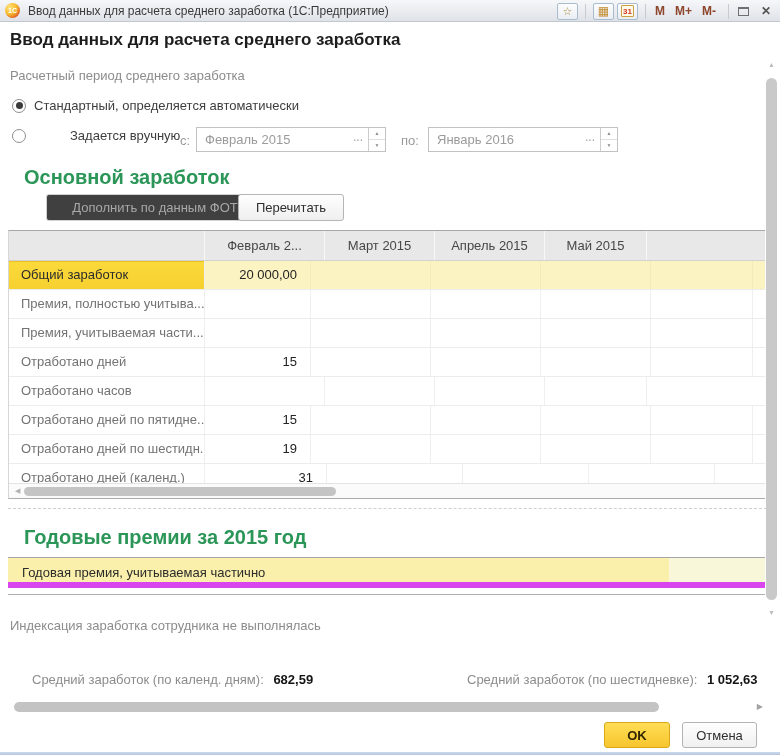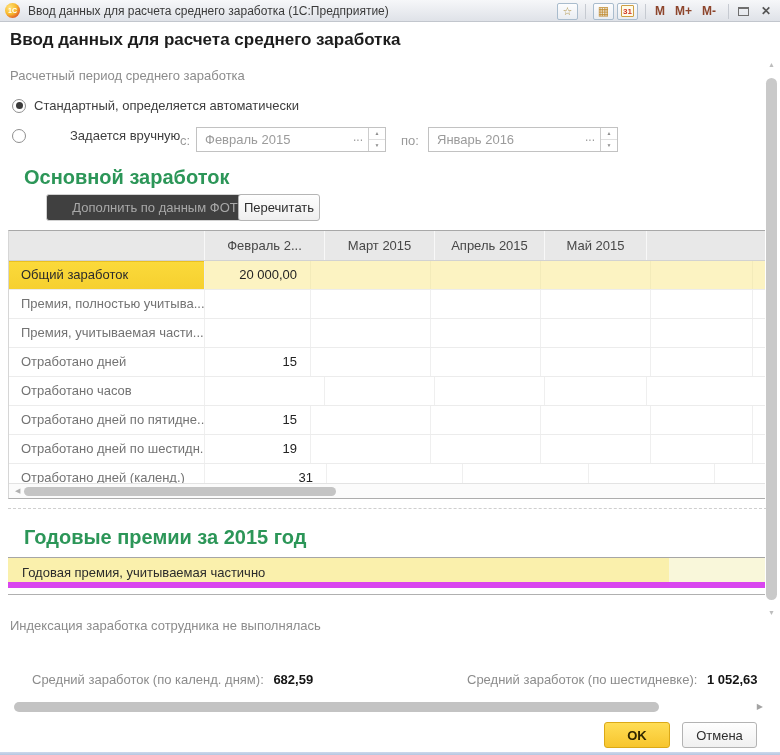--- a/index.html
+++ b/index.html
@@ -72,21 +72,21 @@
   .green-h { position:absolute; left:24px; font-size:20px; font-weight:bold; color:#2c9658; }
   .gh1 { top:166px; }
   .gh2 { top:526px; }
 
   
   .btn {
     position:absolute; top:194px; height:27px; border-radius:3px; font-size:13px;
     display:flex; align-items:center; justify-content:center;
   }
   .btn-fill { left:10px; width:218px; background:#404040; border:1px solid #d2d2d2; color:#a8a8a8;margin-left:36px; }
-  .btn-reread { left:238px; width:82px; background:linear-gradient(#fefefe,#efefef); border:1px solid #b5b5b5; color:#2e2e2e; }
+  .btn-reread { left:238px; width:106px; background:linear-gradient(#fefefe,#efefef); border:1px solid #b5b5b5; color:#2e2e2e; }
 
   
   .grid {
     position:absolute; left:8px; top:230px; width:757px; height:269px;
     border-top:1px solid #a8a8a8; border-bottom:1px solid #adadad;
     border-left:1px solid #d6d6d6; background:#fff; overflow:hidden;
   }
   .thead { display:flex; height:30px; background:#e8e8e8; border-bottom:1px solid #d2d2d2; }
   .th {
     font-size:13px; color:#474747; text-align:center; line-height:29px;

